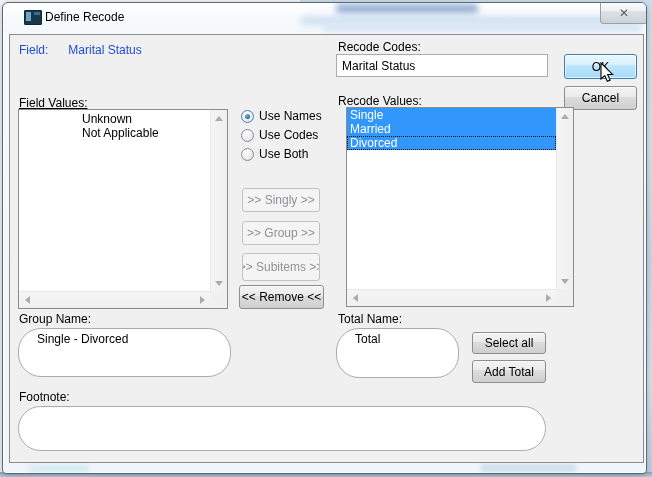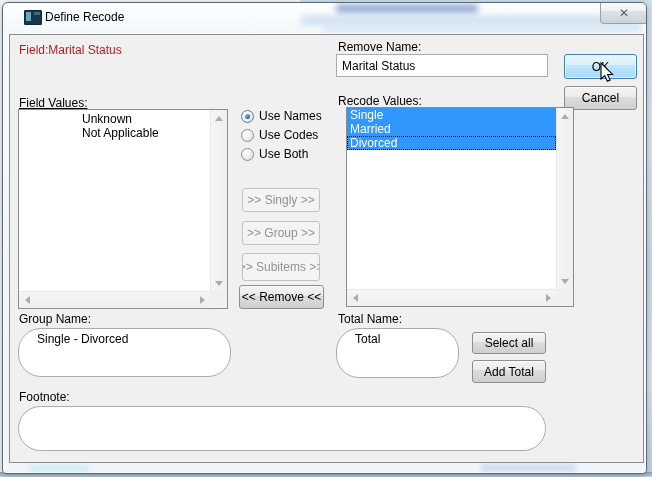--- a/index.html
+++ b/index.html
@@ -41,21 +41,21 @@
     background:linear-gradient(180deg,#FBFCFD,#EDF0F3 45%,#DDE2E7 45%,#CBD3DA);
     box-shadow:inset 0 1px 0 rgba(255,255,255,.85);
     display:flex;align-items:center;justify-content:center;
     color:#5A5E63;font-size:12px;font-weight:bold;cursor:default;}
 
   
   .panel{position:absolute;left:6px;top:31px;width:633px;height:427px;
     border:1px solid #8B8B8B;background:#F0F0F0;}
 
   .lbl{position:absolute;font-size:12px;line-height:13px;color:#000;white-space:nowrap;}
-  .field-line{position:absolute;left:9px;top:8px;font-size:12px;color:#b91c1c;display:flex;gap:0;}
+  .field-line{position:absolute;left:9px;top:8px;font-size:12px;color:#1d4ed8;display:flex;gap:20px;}
 
   .edit{position:absolute;background:#fff;border:1px solid #ABABAB;font-family:"Liberation Sans","DejaVu Sans",sans-serif;
     font-size:12px;color:#000;box-sizing:border-box;outline:none;resize:none;overflow:hidden;}
   input.edit{padding:0 5px;}
   textarea.edit{padding:3px 18px;line-height:14px;border-radius:23px;}
 
   
   .list{position:absolute;background:#fff;border:1px solid #8C8C8C;box-sizing:border-box;}
   .list-items{position:absolute;left:0;top:0;right:17px;bottom:17px;overflow:hidden;}
   .item{height:14px;line-height:14px;font-size:12px;color:#000;white-space:nowrap;}
@@ -122,21 +122,21 @@
       <span>✕</span>
     </div>
 
     <div class="panel">
 
       <div class="field-line">
         <span>Field:</span>
         <span>Marital Status</span>
       </div>
 
-      <div class="lbl" style="left:328px;top:6px;">Remove Name:</div>
+      <div class="lbl" style="left:328px;top:6px;">Recode Codes:</div>
       <input class="edit" style="left: 326px; top: 19px; width: 212px; height: 23px;" type="text" value="Marital Status">
 
       <div class="btn default-hover" style="left:554px;top:19px;width:73px;height:25px;">OK</div>
       <div class="btn" style="left:554px;top:51px;width:73px;height:24px;">Cancel</div>
 
       <div class="lbl" style="left:9px;top:62px;text-decoration:underline;">Field Values:</div>
       <div class="list indent" style="left:8px;top:74px;width:210px;height:200px;">
         <div class="list-items">
           <div class="item">Unknown</div>
           <div class="item">Not Applicable</div>

